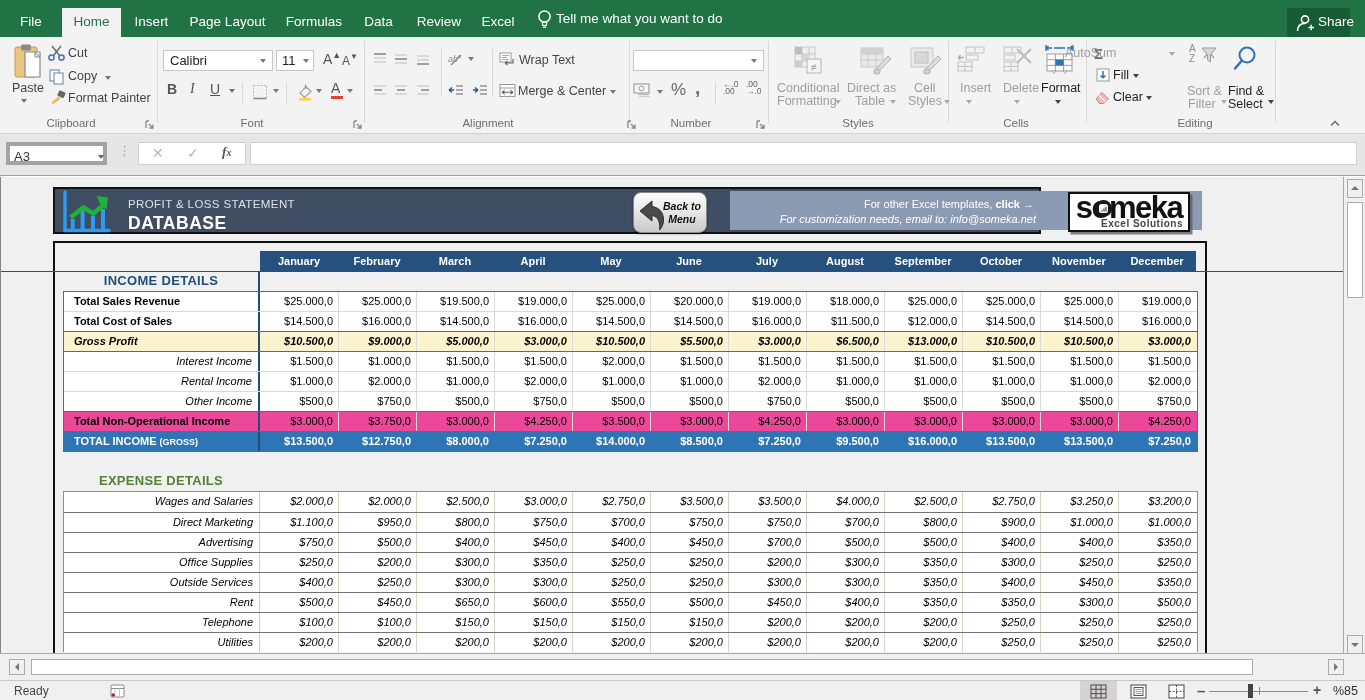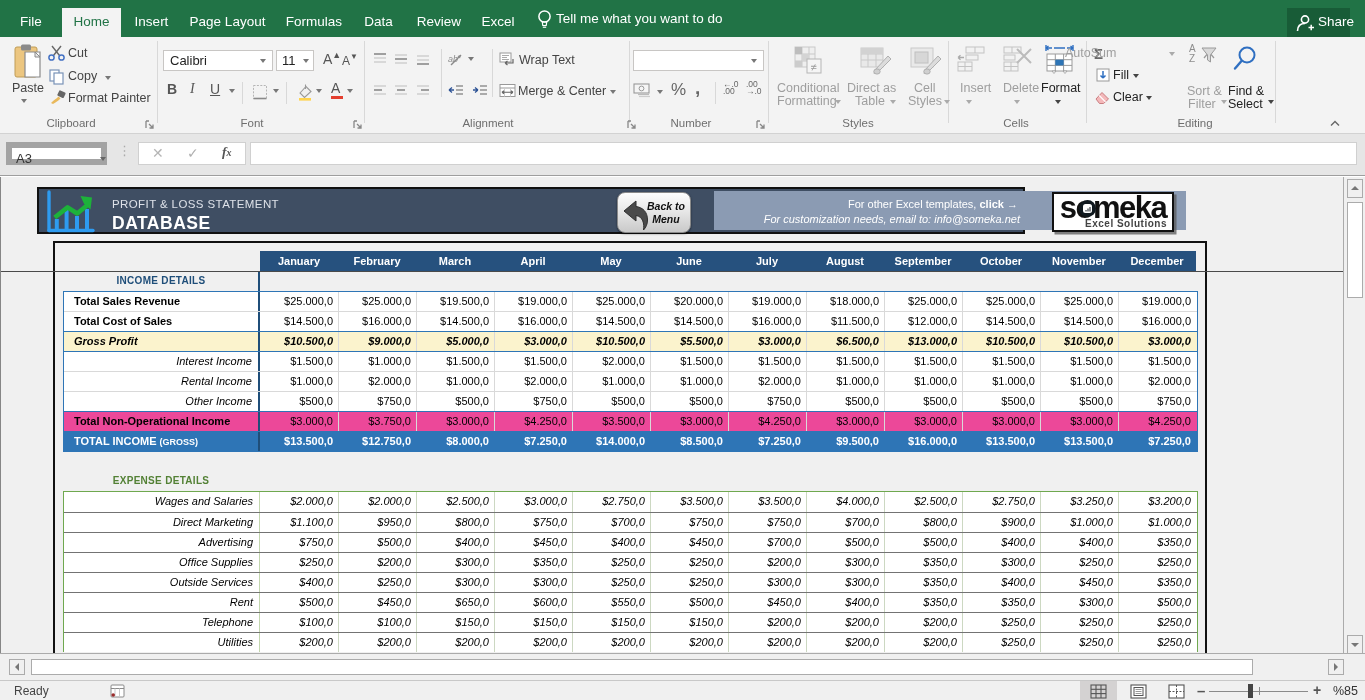--- a/index.html
+++ b/index.html
@@ -21,30 +21,30 @@
 .glabel { position:absolute; top:80px; width:120px; text-align:center; font-size:11.5px; color:#6e6e6e; }
 .rtext { position:absolute; font-size:12.5px; color:#444; white-space:nowrap; }
 .rtext.dis { color:#9e9e9e; }
 .combo { position:absolute; background:#fff; border:1px solid #c8c6c4; }
 .caret { position:absolute; width:0; height:0; border-left:3.5px solid transparent; border-right:3.5px solid transparent; border-top:4px solid #777; }
 .caret.dis { border-top-color:#aaa; }
 .dlauncher { position:absolute; width:12px; height:12px; }
 
 
 #fxbar { position:absolute; left:0; top:134px; width:1365px; height:42px; background:#e6e6e6; border-bottom:1px solid #9e9e9e; }
-#namebox { position:absolute; left:6px; top:8px; width:101px; height:23px; background:#fff; border:6px solid #a3a3a3; font-size:13px; color:#333; line-height:21px; padding-left:4px; }
+#namebox { position:absolute; left:6px; top:8px; width:101px; height:23px; background:#fff; border:4px solid #a3a3a3; font-size:13px; color:#333; line-height:21px; padding-left:4px; }
 #fxbtns { position:absolute; left:138px; top:8px; width:108px; height:23px; background:#fff; border:1px solid #d0d0d0; }
 #fxfield { position:absolute; left:250px; top:8px; width:1107px; height:23px; background:#fff; border:1px solid #d0d0d0; }
 
 
 #grid { position:absolute; left:0; top:177px; width:1343px; height:476px; background:#f0f0f0; border-left:1px solid #868686; overflow:hidden; }
 #freezeline { position:absolute; left:0; top:94px; width:1343px; height:1px; background:#666; }
 
 
-#banner { position:absolute; left:36px; top:10px; width:988px; height:47px; background:#3f4e63; border:2px solid #111; }
+#banner { position:absolute; left:52px; top:10px; width:988px; height:47px; background:#3f4e63; border:2px solid #111; }
 #bannerpanel { position:absolute; left:675px; top:2px; width:472px; height:39px; background:#8b9bb3; }
 #btm { position:absolute; left:578px; top:3px; width:74px; height:41px; background:linear-gradient(#fdfdfd,#e8e8e8 45%,#c9c9c9); border:1px solid #8a8a8a; border-radius:8px; box-shadow:0 1px 2px rgba(0,0,0,.5); }
 #btm .t { position:absolute; left:29px; top:7px; font-size:10.5px; font-weight:bold; font-style:italic; color:#111; line-height:13px; text-align:center; }
 #somlogo { position:absolute; left:1013px; top:3px; width:122px; height:40px; background:#fff; border:2px solid #111; box-shadow:2.5px 2.5px 0 rgba(90,90,90,.75); }
 
 
 #tblblock { position:absolute; left:52px; top:64px; width:1154px; height:412px; border:2px solid #111; border-bottom:none; }
 
 .mrow { position:absolute; left:205px; top:8px; width:936px; height:20px; display:flex; }
 .mrow .mh { width:78px; height:20px; background:#26517e; color:#fff; font-size:11px; font-weight:bold; text-align:center; line-height:20px; }
@@ -69,21 +69,21 @@
 .lbl-bi { font-weight:bold; font-style:italic; }
 .v { width:78px; font-size:11px; color:#000; text-align:right; line-height:19px; padding-right:5px; }
 .v-b { font-weight:bold; }
 .v-i { font-style:italic; }
 .v-bi { font-weight:bold; font-style:italic; }
 .gross { background:#fbf3cd; }
 .nonop { background:#ec4899; }
 .totinc { background:#2e75b6; }
 .totinc .lab, .totinc .v { color:#fff; }
 .sc { font-size:9px; }
-.sechead { position:absolute; font-size:10px; font-weight:bold; width:196px; text-align:center; letter-spacing:.3px; line-height:20px; }
+.sechead { position:absolute; font-size:13px; font-weight:bold; width:196px; text-align:center; letter-spacing:.3px; line-height:20px; }
 
 
 #vscroll { position:absolute; left:1343px; top:177px; width:22px; height:476px; background:#f0f0f0; border-left:1px solid #ababab; }
 #hscrollbar { position:absolute; left:0; top:653px; width:1365px; height:27px; background:#f0f0f0; border-top:1px solid #ababab; }
 #statusbar { position:absolute; left:0; top:680px; width:1365px; height:20px; background:#f0f0f0; border-top:1px solid #c8c8c8; font-size:12px; color:#444; }
 .sbtn { position:absolute; background:#f0f0f0; border:1px solid #ababab; }
 .thumb { background:#fff; border:1px solid #ababab; position:absolute; }
 </style>
 </head>
 <body>

